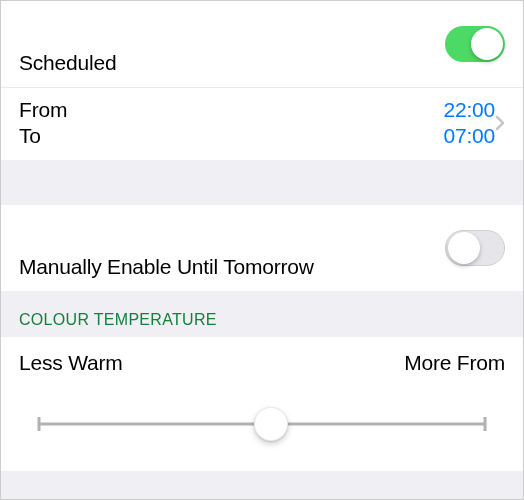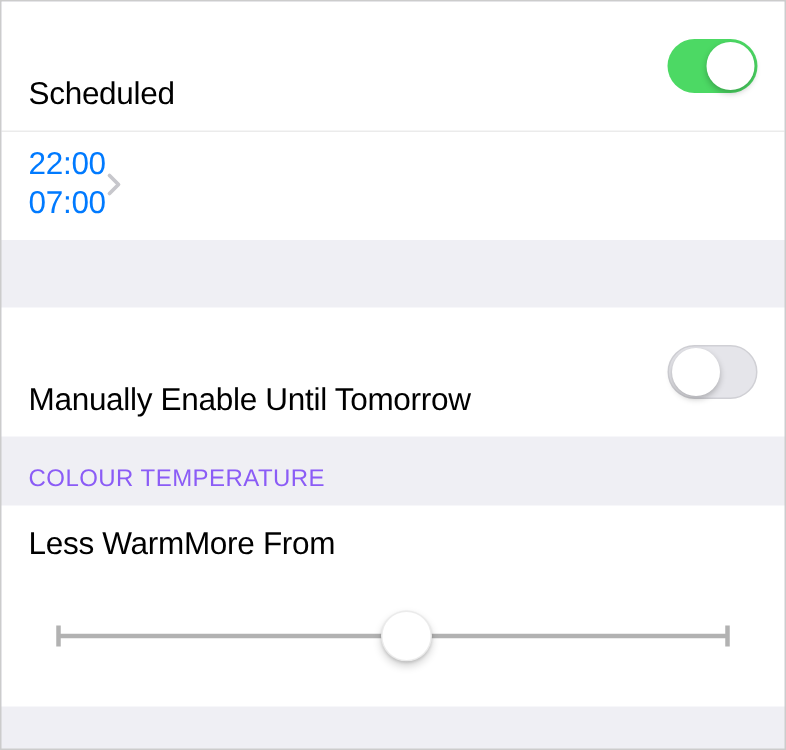--- a/index.html
+++ b/index.html
@@ -98,30 +98,30 @@
     }
     .chevron svg {
       display: block;
     }
     .gap {
       height: 45px;
     }
     .section-header {
       padding: 20px 18px 8px 18px;
       font-size: 16px;
-      color: #8b5cf6;
+      color: #15803d;
       letter-spacing: 0.3px;
     }
     .slider-row {
       background: #fff;
       padding: 14px 18px 30px 18px;
     }
     .slider-labels {
       display: flex;
-      justify-content: flex-start;
+      justify-content: space-between;
       margin-bottom: 32px;
     }
     .slider-labels span {
       font-size: 21px;
       color: #000;
       letter-spacing: -0.2px;
     }
     .slider {
       position: relative;
       height: 34px;
@@ -168,20 +168,24 @@
 <body>
 
 <div class="section">
   <div class="row">
     <span class="label">Scheduled</span>
     <div class="toggle on">
       <div class="knob"></div>
     </div>
   </div>
   <div class="schedule-row">
+    <div class="schedule-labels">
+      <span>From</span>
+      <span>To</span>
+    </div>
     <div class="schedule-values">
       <div class="schedule-times">
         <span>22:00</span>
         <span>07:00</span>
       </div>
       <span class="chevron">
         <svg width="10" height="16" viewBox="0 0 10 16">
             <path d="M2 2 L8 8 L2 14" stroke="#c7c7cc" stroke-width="2.5" fill="none" stroke-linecap="round" stroke-linejoin="round"></path>
           </svg>
       </span>

